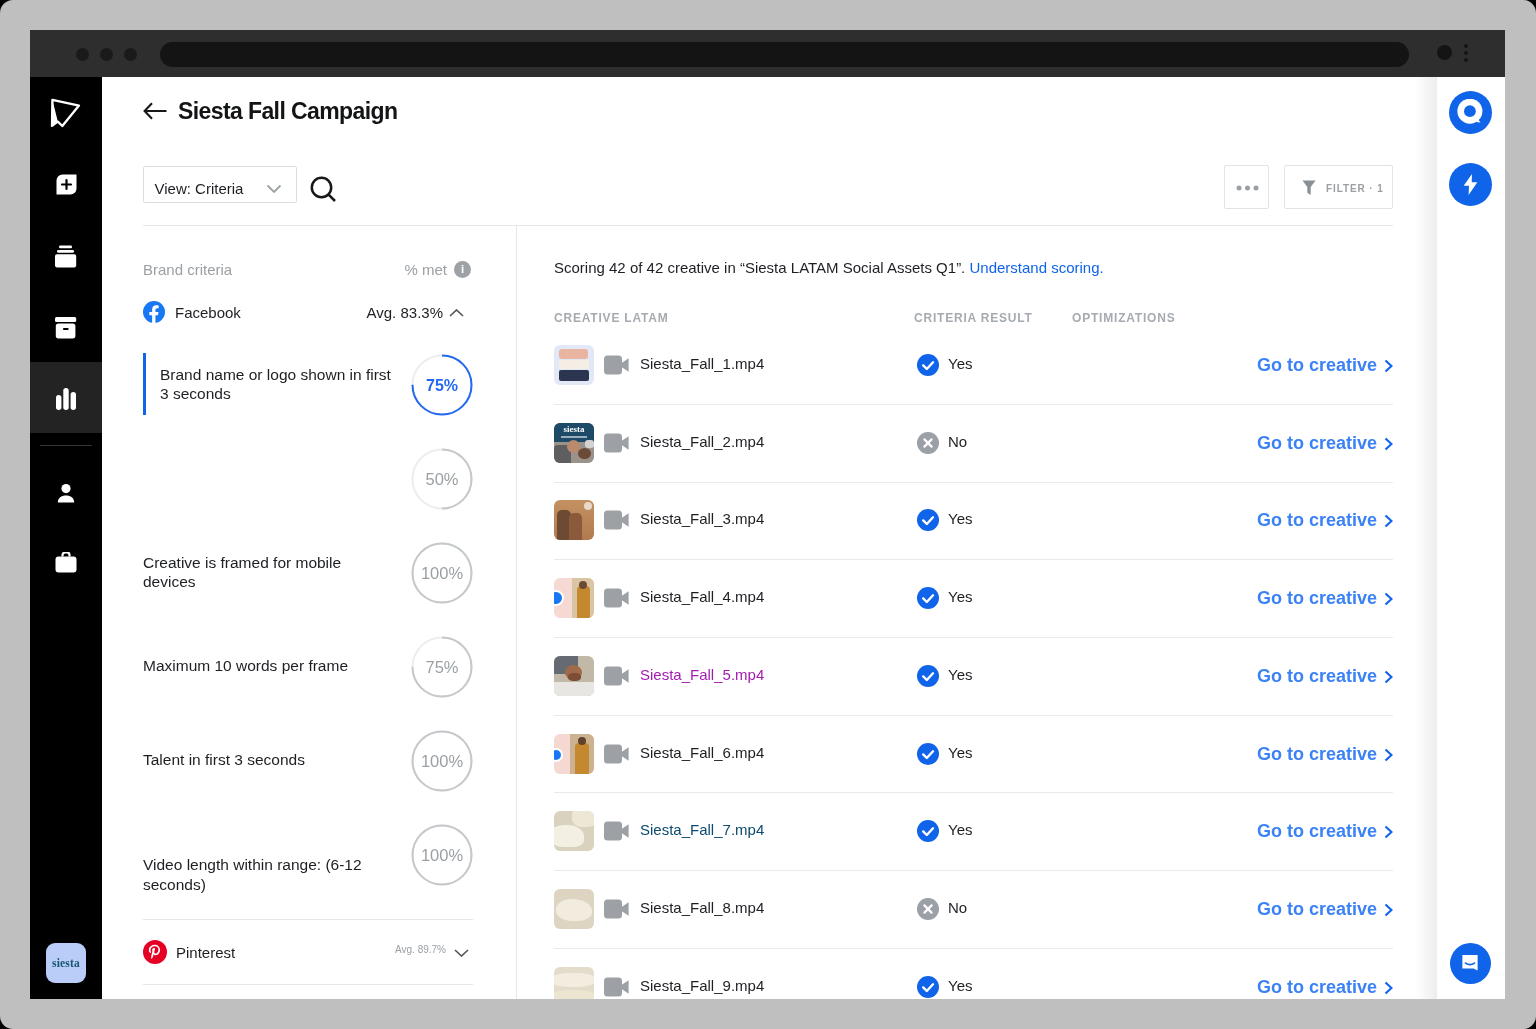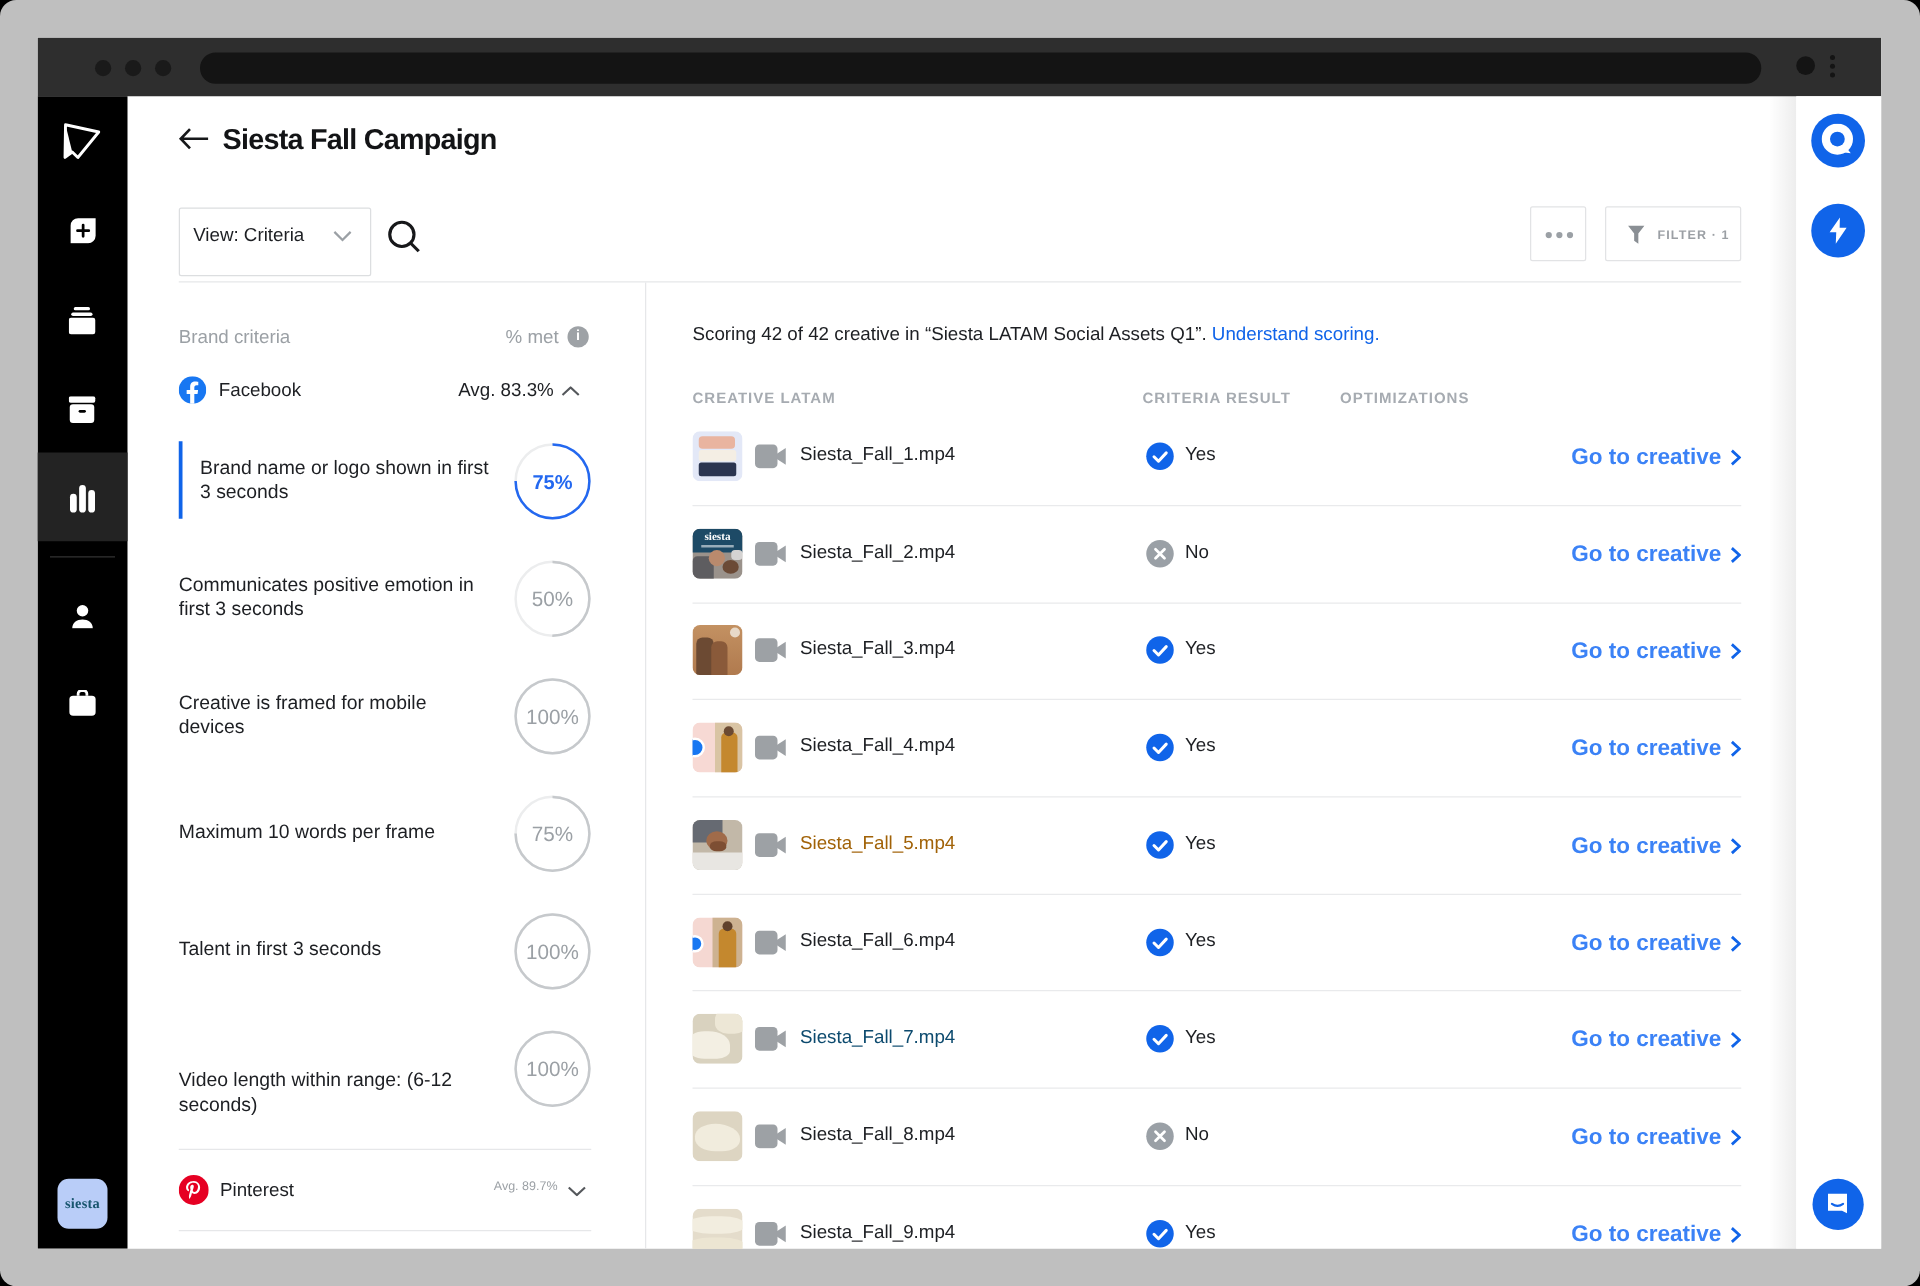--- a/index.html
+++ b/index.html
@@ -79,21 +79,21 @@
         <path d="M7.5 4.5 v-1.5 a2.6 2.6 0 0 1 2.6 -2.6 h1.8 a2.6 2.6 0 0 1 2.6 2.6 v1.5" fill="none" stroke="#fff" stroke-width="2.2"></path>
         <rect x="0.5" y="4.5" width="21" height="16" rx="3" fill="#fff"></rect>
       </svg>
       <div class="siesta-badge">siesta</div>
     </div>
 
     <svg style="left:113px; top:72px;" width="24" height="18" viewBox="0 0 24 18">
       <path d="M9 1.3 L1.6 9 L9 16.7 M2.4 9 H23.5" fill="none" stroke="#17181a" stroke-width="2.1"></path>
     </svg>
     <div style="left:148px; font-size:23px; font-weight:700; color:#131416; letter-spacing:-0.6px; top:68px;">Siesta Fall Campaign</div>
-    <div style="left:113px; top:136px; width:154px; height:55px; border:1px solid #dcdee0; border-radius:2px;">
+    <div style="left:113px; top:136px; width:154px; height:37px; border:1px solid #dcdee0; border-radius:2px;">
       <div style="left:10.5px; top:12.5px; font-size:15px; color:#1d1f23;">View: Criteria</div>
       <svg style="right:14px; top:17px;" width="16" height="10" viewBox="0 0 16 10">
           <path d="M1.5 1.5 L8 8 L14.5 1.5" fill="none" stroke="#9ba0a5" stroke-width="1.8"></path>
         </svg>
     </div>
     <svg style="left:279px; top:145px;" width="28" height="28" viewBox="0 0 28 28">
       <circle cx="12.5" cy="12.5" r="9.7" fill="none" stroke="#17181a" stroke-width="2.5"></circle>
       <path d="M19.6 19.6 L26 26" stroke="#17181a" stroke-width="2.5"></path>
     </svg>
     <div style="left:1194px; top:135px; width:45px; height:44px; border:1px solid #e2e3e5; border-radius:2px;">
@@ -119,21 +119,20 @@
       <circle cx="12" cy="12" r="12" fill="#1877f2"></circle>
       <path d="M16.4 15.5 l0.5-3.5 h-3.3 v-2.3 c0-0.95 0.45-1.9 1.95-1.9 h1.5 V4.8 c0 0 -1.35-0.23-2.65-0.23 -2.7 0-4.45 1.63-4.45 4.58 v2.82 H6.9 v3.5 h3.05 V24 a12 12 0 0 0 3.65 0 V15.5 Z" fill="#fff"></path>
     </svg>
     <div style="left:145px; top:274px; font-size:15px; color:#1d1f23;">Facebook</div>
     <div style="left:300px; top:274px; width:113px; text-align:right; font-size:15px; color:#1d1f23;">Avg. 83.3%</div>
     <svg style="left:419px; top:279px;" width="15" height="8" viewBox="0 0 15 8">
         <path d="M1 7 L7.5 1 L14 7" fill="none" stroke="#55585c" stroke-width="1.7"></path>
       </svg>
     <div style="left:113px; top:323px; width:3px; height:62px; background:#1064e9;"></div>
     <div class="t16" style="left:130px; top:334.5px;">Brand name or logo shown in first<br>3 seconds</div>
-    <div class="t16" style="left:113px; top:428.5px;">Communicates positive emotion in<br>first 3 seconds</div>
     <div class="t16" style="left:113px; top:522.5px;">Creative is framed for mobile<br>devices</div>
     <div class="t16" style="left:113px; top:625.5px;">Maximum 10 words per frame</div>
     <div class="t16" style="left:113px; top:719.5px;">Talent in first 3 seconds</div>
     <div class="t16" style="left:113px; top:805px;margin-top:20px;">Video length within range: (6-12<br>seconds)</div>
     <div id="rings" style="left:0; top:0;">
         <div style="position:absolute; left:380.5px; top:323.6px;">
       <svg width="62" height="62" viewBox="0 0 62 62">
         <circle cx="31" cy="31" r="29.5" fill="none" stroke="#ecedee" stroke-width="2"></circle>
         <circle cx="31" cy="31" r="29.5" fill="none" stroke="#2368f0" stroke-width="2" stroke-dasharray="139.01547492134833 46.33849164044946" transform="rotate(-90 31 31)"></circle>
         <text x="31" y="37" text-anchor="middle" font-size="16" font-weight="700" fill="#2368f0" font-family="Liberation Sans, sans-serif">75%</text>
@@ -304,21 +303,21 @@
             <div style="left:14px;top:17px;width:13px;height:8px;border-radius:40%;background:#7d4e33;"></div>
             <div style="left:0;top:26px;width:40px;height:14px;background:#e8e6e2;"></div>
           </div>
         </div>
         <div style="position:absolute; left:574px; top:635.8px;">
       <svg width="25" height="20" viewBox="0 0 25 20">
             <rect x="0" y="0.5" width="18" height="19" rx="3.5" fill="#9da1a5"></rect>
             <path d="M17.5 7.9 L24.6 3.3 V16.7 L17.5 12.1 Z" fill="#9da1a5"></path>
           </svg>
         </div>
-        <div style="position:absolute; left:610px; top:635.8px; font-size:15px; color:#a16207;">Siesta_Fall_5.mp4</div>
+        <div style="position:absolute; left:610px; top:635.8px; font-size:15px; color:#a21caf;">Siesta_Fall_5.mp4</div>
         <div style="position:absolute; left:887px; top:634.8px; width:22px; height:22px; border-radius:50%; background:#1064e9;">
       <svg width="22" height="22" viewBox="0 0 22 22">
             <path d="M6.2 11.4 L9.8 15 L16 8.3" fill="none" stroke="#fff" stroke-width="2.4" stroke-linecap="round" stroke-linejoin="round"></path>
           </svg>
         </div>
         <div style="position:absolute; left:918px; top:635.8px; font-size:15px; color:#1d1f23;">Yes</div>
         <div class="gotolink" style="position:absolute; left:1180px; top:635.8px; width:183px; text-align:right;">Go to creative
        <svg style="position:static; margin-left:2px; vertical-align:-2px;" width="9" height="14" viewBox="0 0 9 14">
             <path d="M1.5 1.5 L7.5 7 L1.5 12.5" fill="none" stroke="#1064e9" stroke-width="2.2"></path>
           </svg></div>

